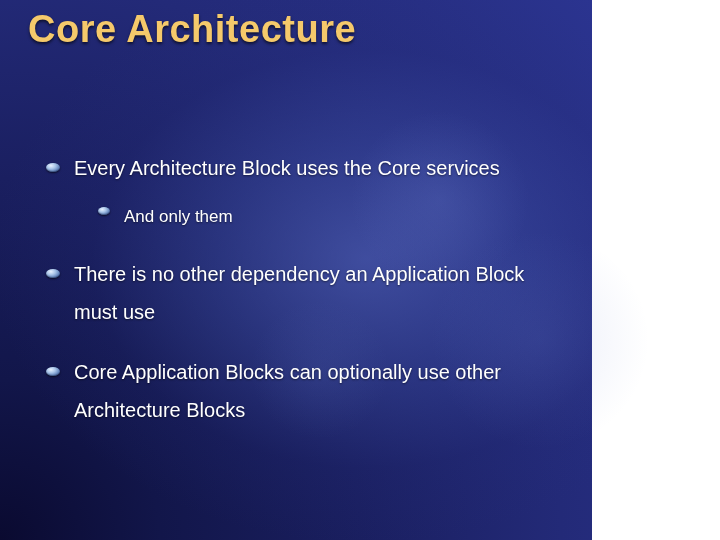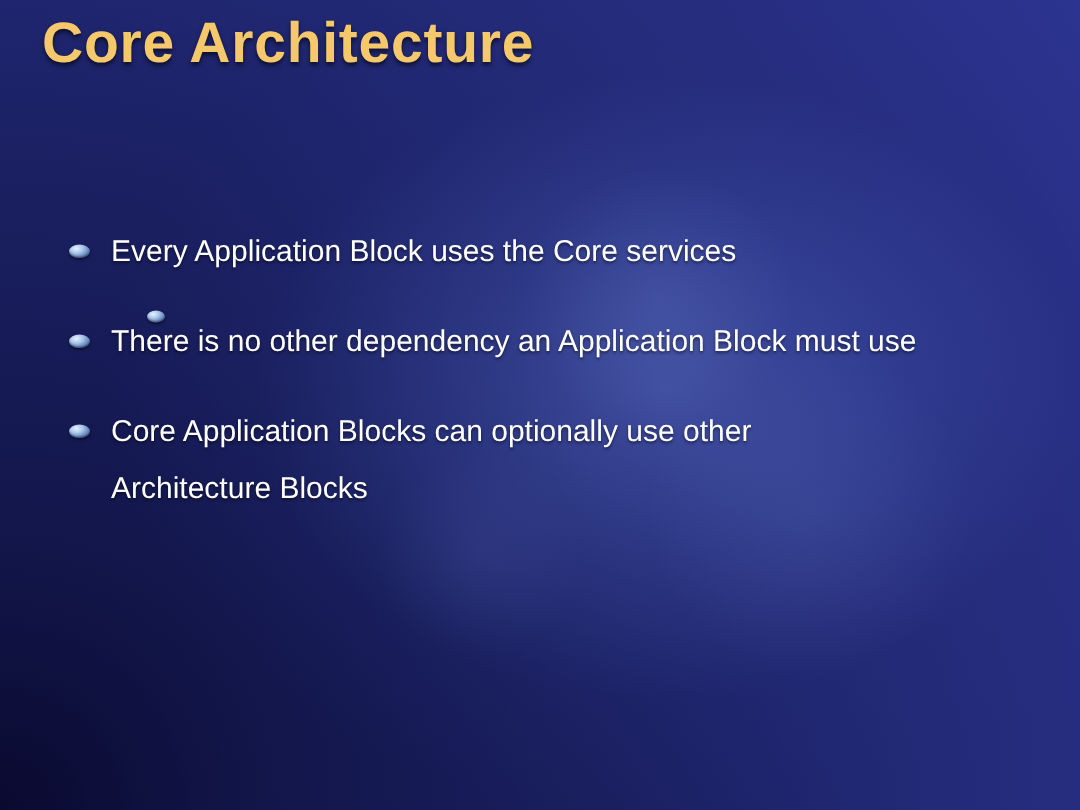--- a/index.html
+++ b/index.html
@@ -4,21 +4,21 @@
 <style>
   html, body {
     margin: 0;
     padding: 0;
     width: 720px;
     height: 540px;
     overflow: hidden;
     font-family: Arial, Helvetica, sans-serif;
   }
   .slide {
-    width: 720px;
+    width: 592px;
     height: 540px;
     background:
       radial-gradient(ellipse 500px 380px at 62% 48%,
         rgba(90,110,200,0.55) 0%,
         rgba(70,90,180,0.35) 30%,
         rgba(40,50,130,0.15) 55%,
         rgba(20,25,80,0.0) 75%),
       radial-gradient(circle at 0% 100%, #0a0a30 0%, #12164a 20%, #1a1f60 45%, #232a78 70%, #2b3490 100%);
     position: relative;
     box-sizing: border-box;
@@ -91,24 +91,25 @@
   <div class="bokeh b1"></div>
   <div class="bokeh b2"></div>
   <div class="bokeh b3"></div>
 
   <h1 class="title">Core Architecture</h1>
 
   <ul class="top">
 
     <li>
       <span class="bullet"></span>
-      <span class="li-text">Every Application Block uses the Core services</span>
+      <span class="li-text">Every Architecture Block uses the Core services</span>
       <ul class="sub">
         <li>
           <span class="bullet"></span>
+          <span class="li-text">And only them</span>
         </li>
       </ul>
     </li>
 
     <li>
       <span class="bullet"></span>
       <span class="li-text">There is no other dependency an Application Block must use</span>
     </li>
 
     <li>

